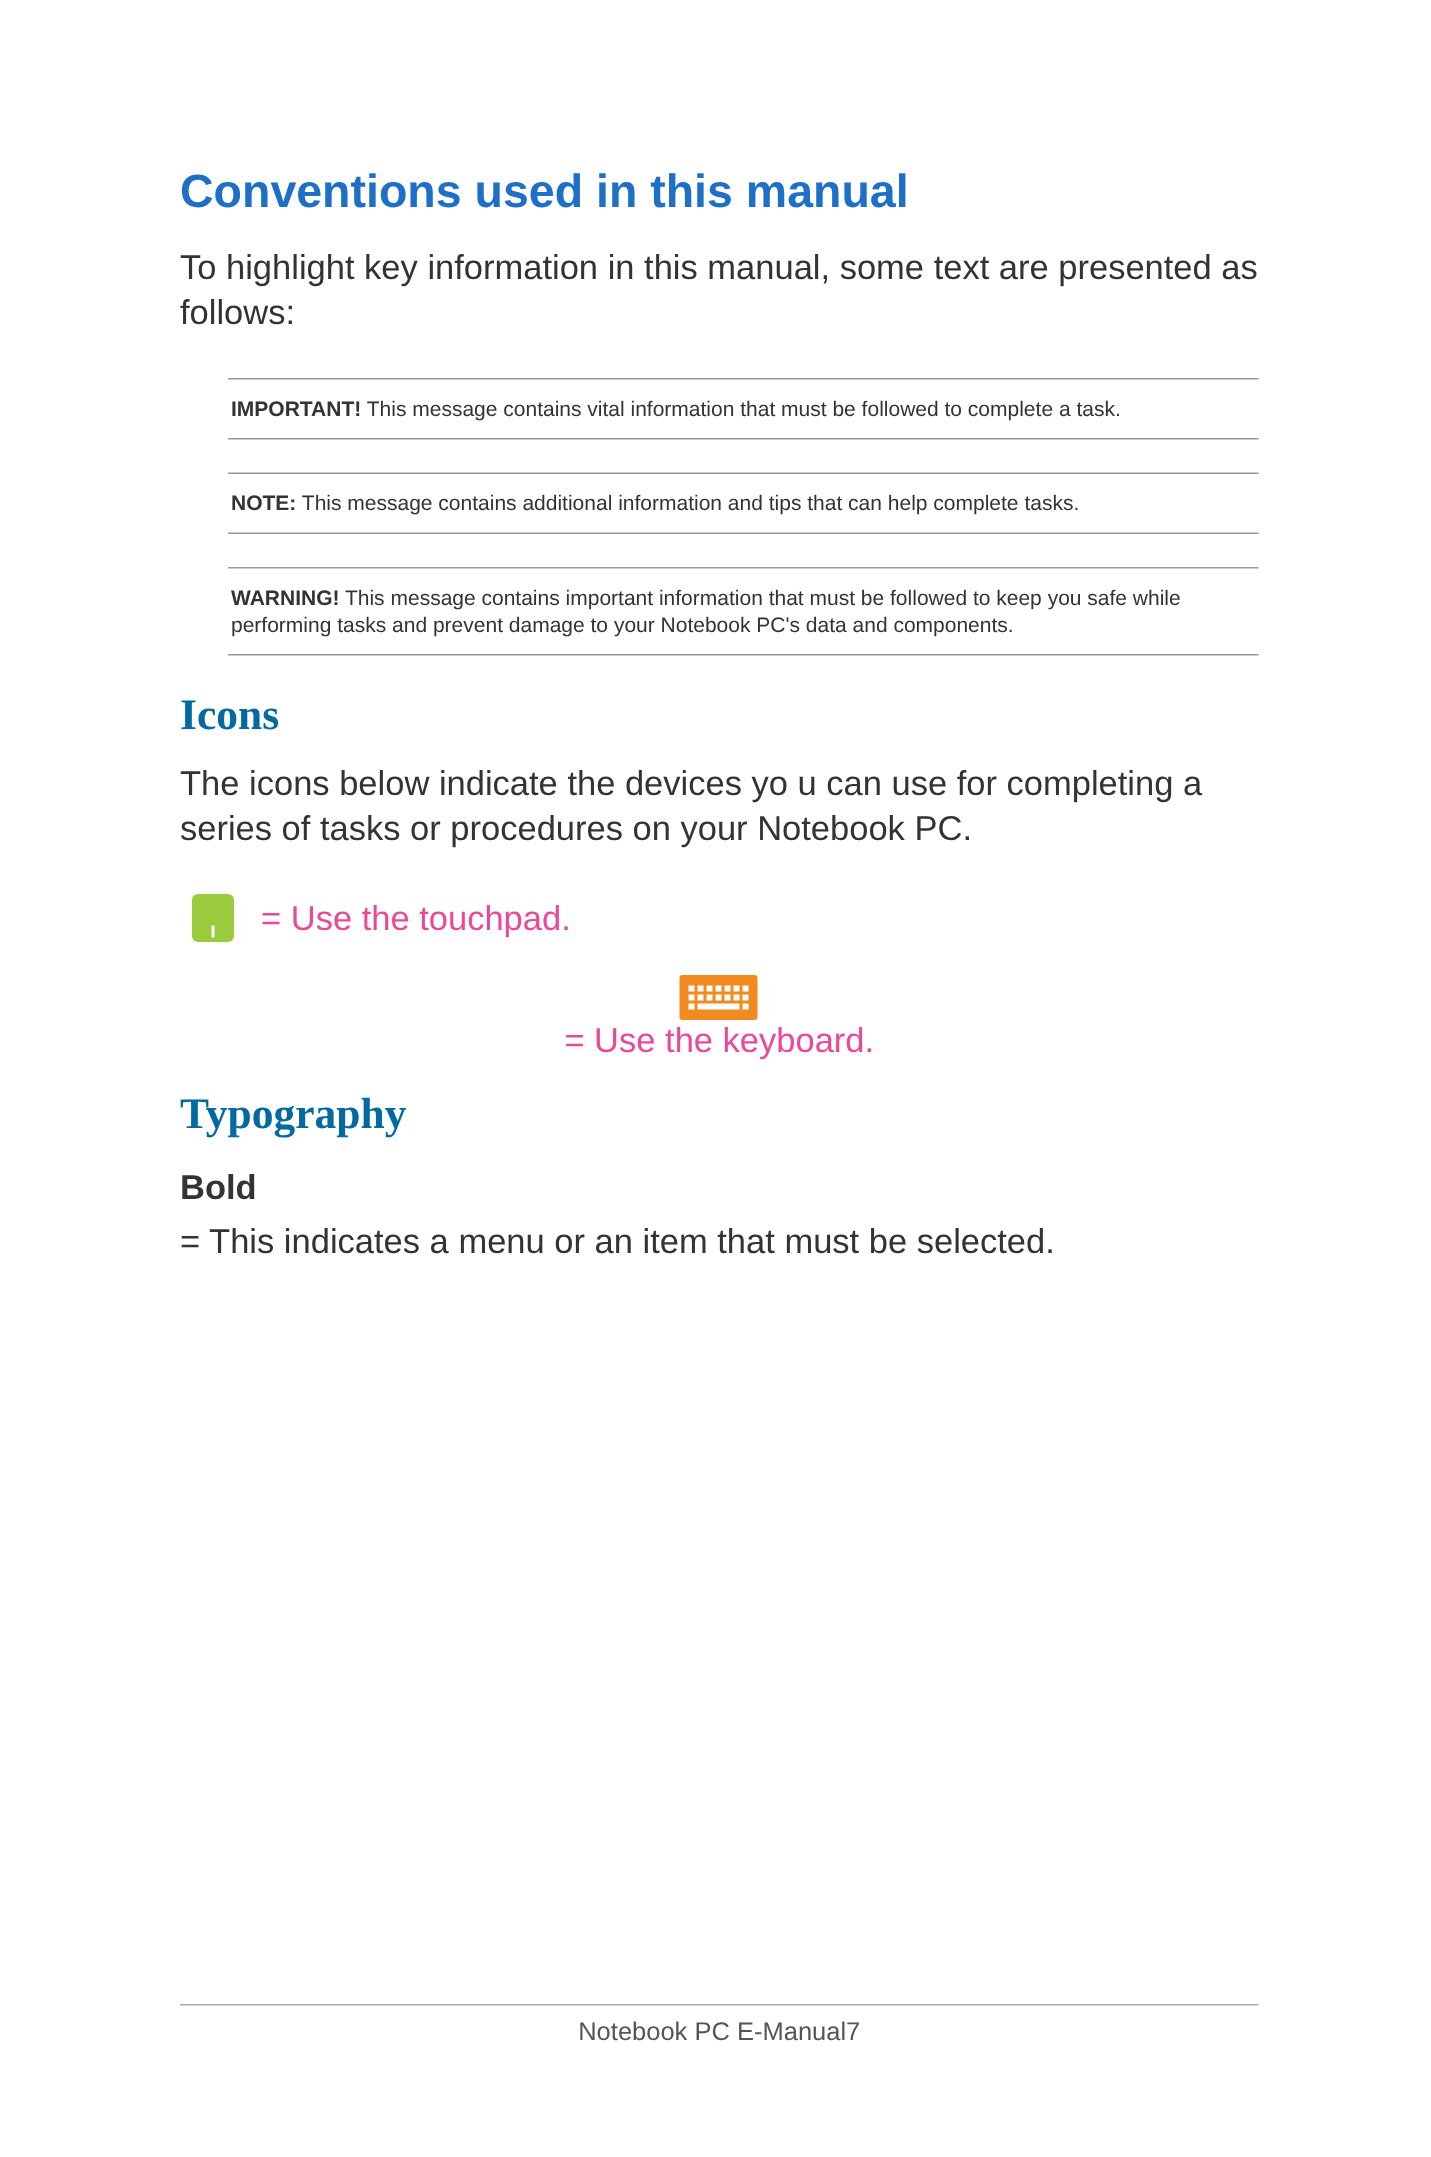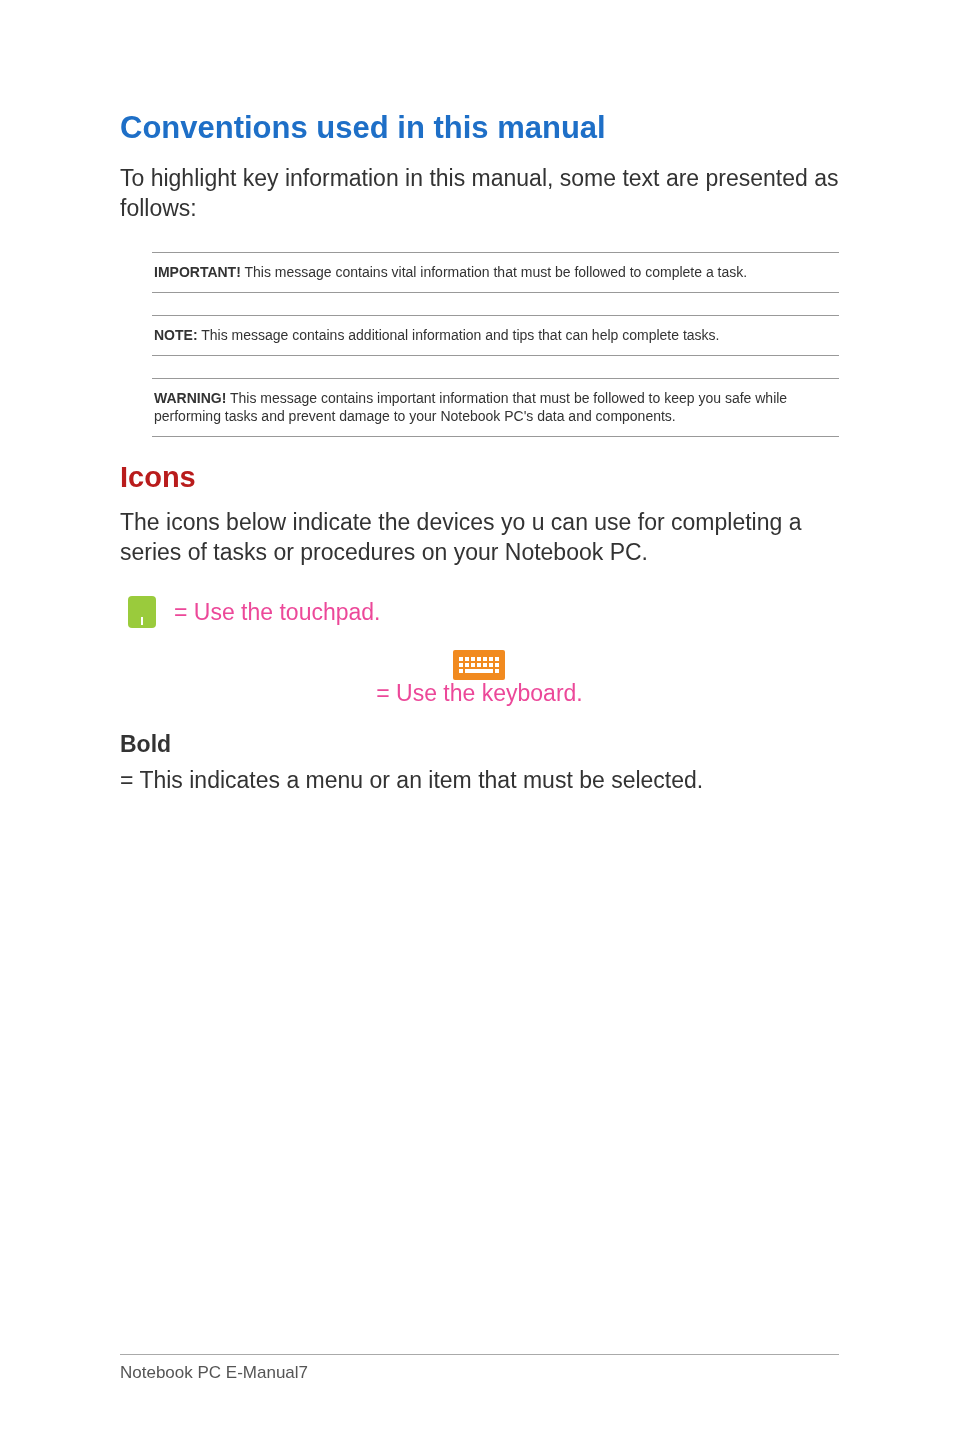--- a/index.html
+++ b/index.html
@@ -40,24 +40,25 @@
       padding: 10px 2px 10px 2px;
       margin-bottom: 22px;
       font-size: 14px;
       line-height: 1.35;
       color: #333;
     }
     .callout strong {
       font-weight: 700;
     }
     .h2 {
-      color: #b91c1c;
+      color: #0369a1;
       font-size: 29px;
       font-weight: 700;
       margin-bottom: 14px;
+      font-family: Liberation Serif, serif;
     }
     .iconrow {
       display: flex;
       align-items: center;
       margin-bottom: 6px;
       font-size: 23px;
       color: #ec4899;
     }
     .iconbox {
       width: 54px;
@@ -123,27 +124,27 @@
       flex-direction: column;
     }
     .typo-label {
       width: 90px;
       flex-shrink: 0;
     }
     .typo-bold { font-weight: 700; }
     .typo-italic { font-style: italic; }
     .footer {
       position: absolute;
-      bottom: 55px;
+      bottom: 73px;
       left: 120px;
       right: 115px;
       border-top: 1px solid #aaa;
       padding-top: 8px;
       display: flex;
-      justify-content: flex-start;
+      justify-content: center;
       font-size: 17px;
       color: #555;
     }
   </style>
 </head>
 <body>
 
 <div class="page">
 
   <div class="h1">Conventions used in this manual</div>
@@ -196,20 +197,21 @@
               <div class="ksmall"></div>
               <div class="kspace"></div>
               <div class="ksmall"></div>
             </div>
         </div>
       </div>
       <span>= Use the keyboard.</span>
     </div>
   </div>
 
+  <div class="h2">Typography</div>
   <div class="typo">
     <div class="typo-row">
       <div class="typo-label typo-bold">Bold</div>
       <div>= This indicates a menu or an item that must be selected.</div>
     </div>
   </div>
 
 </div>
 
 <div class="footer">

